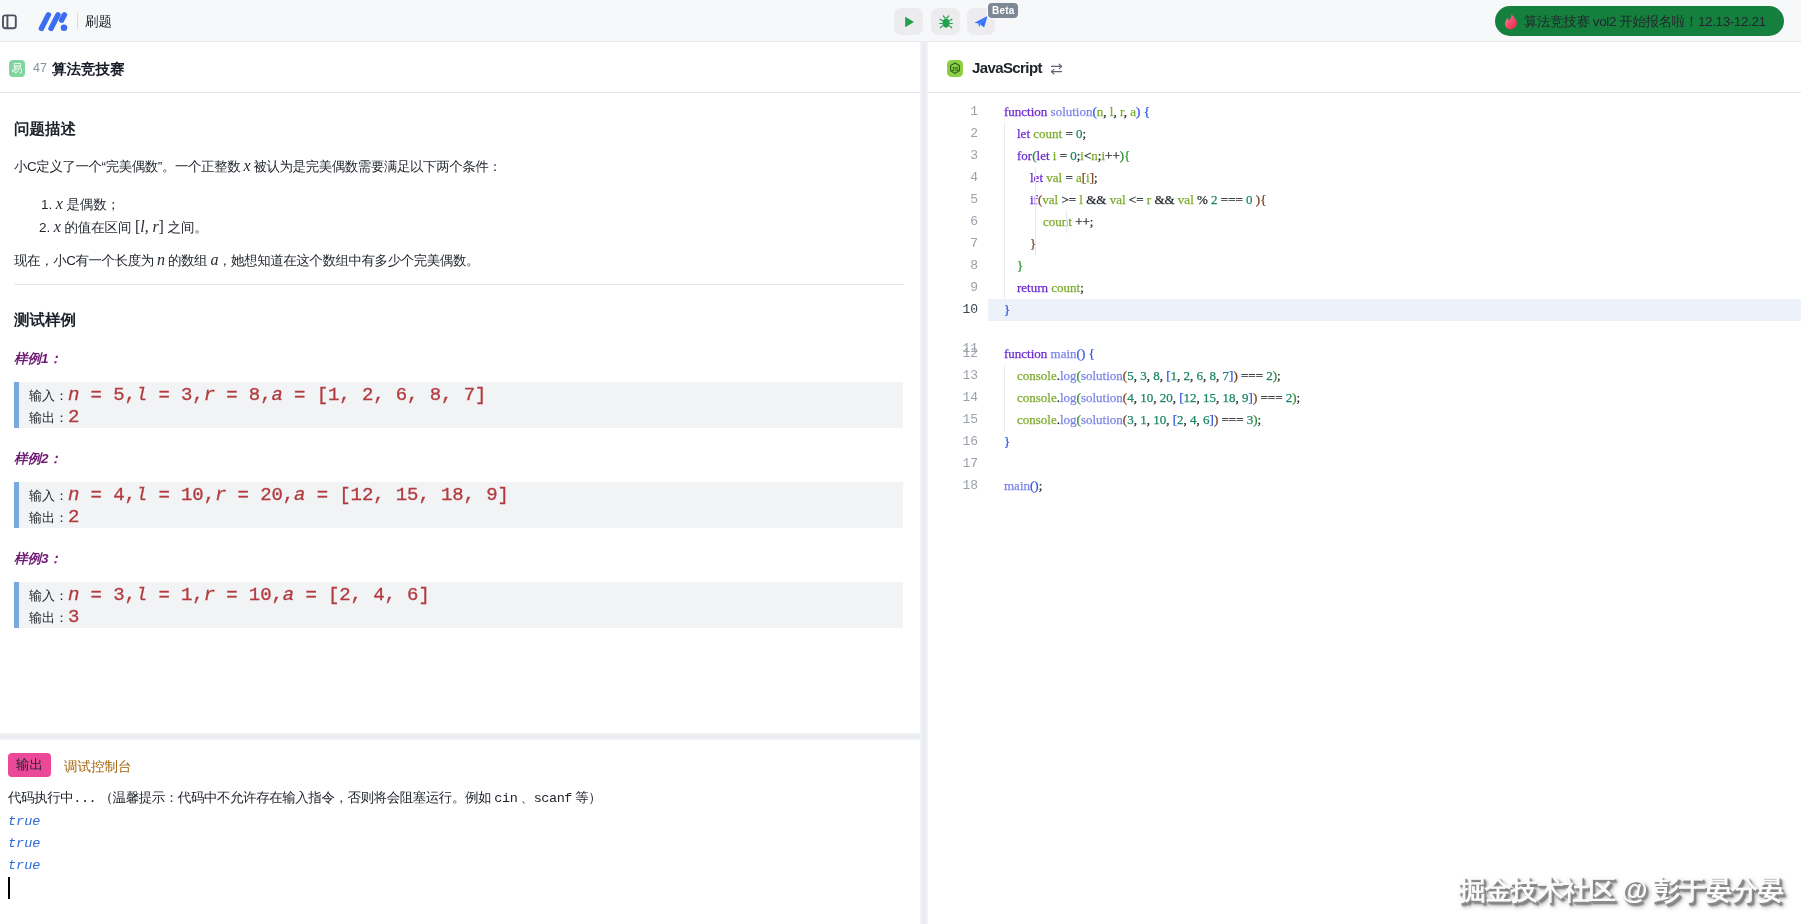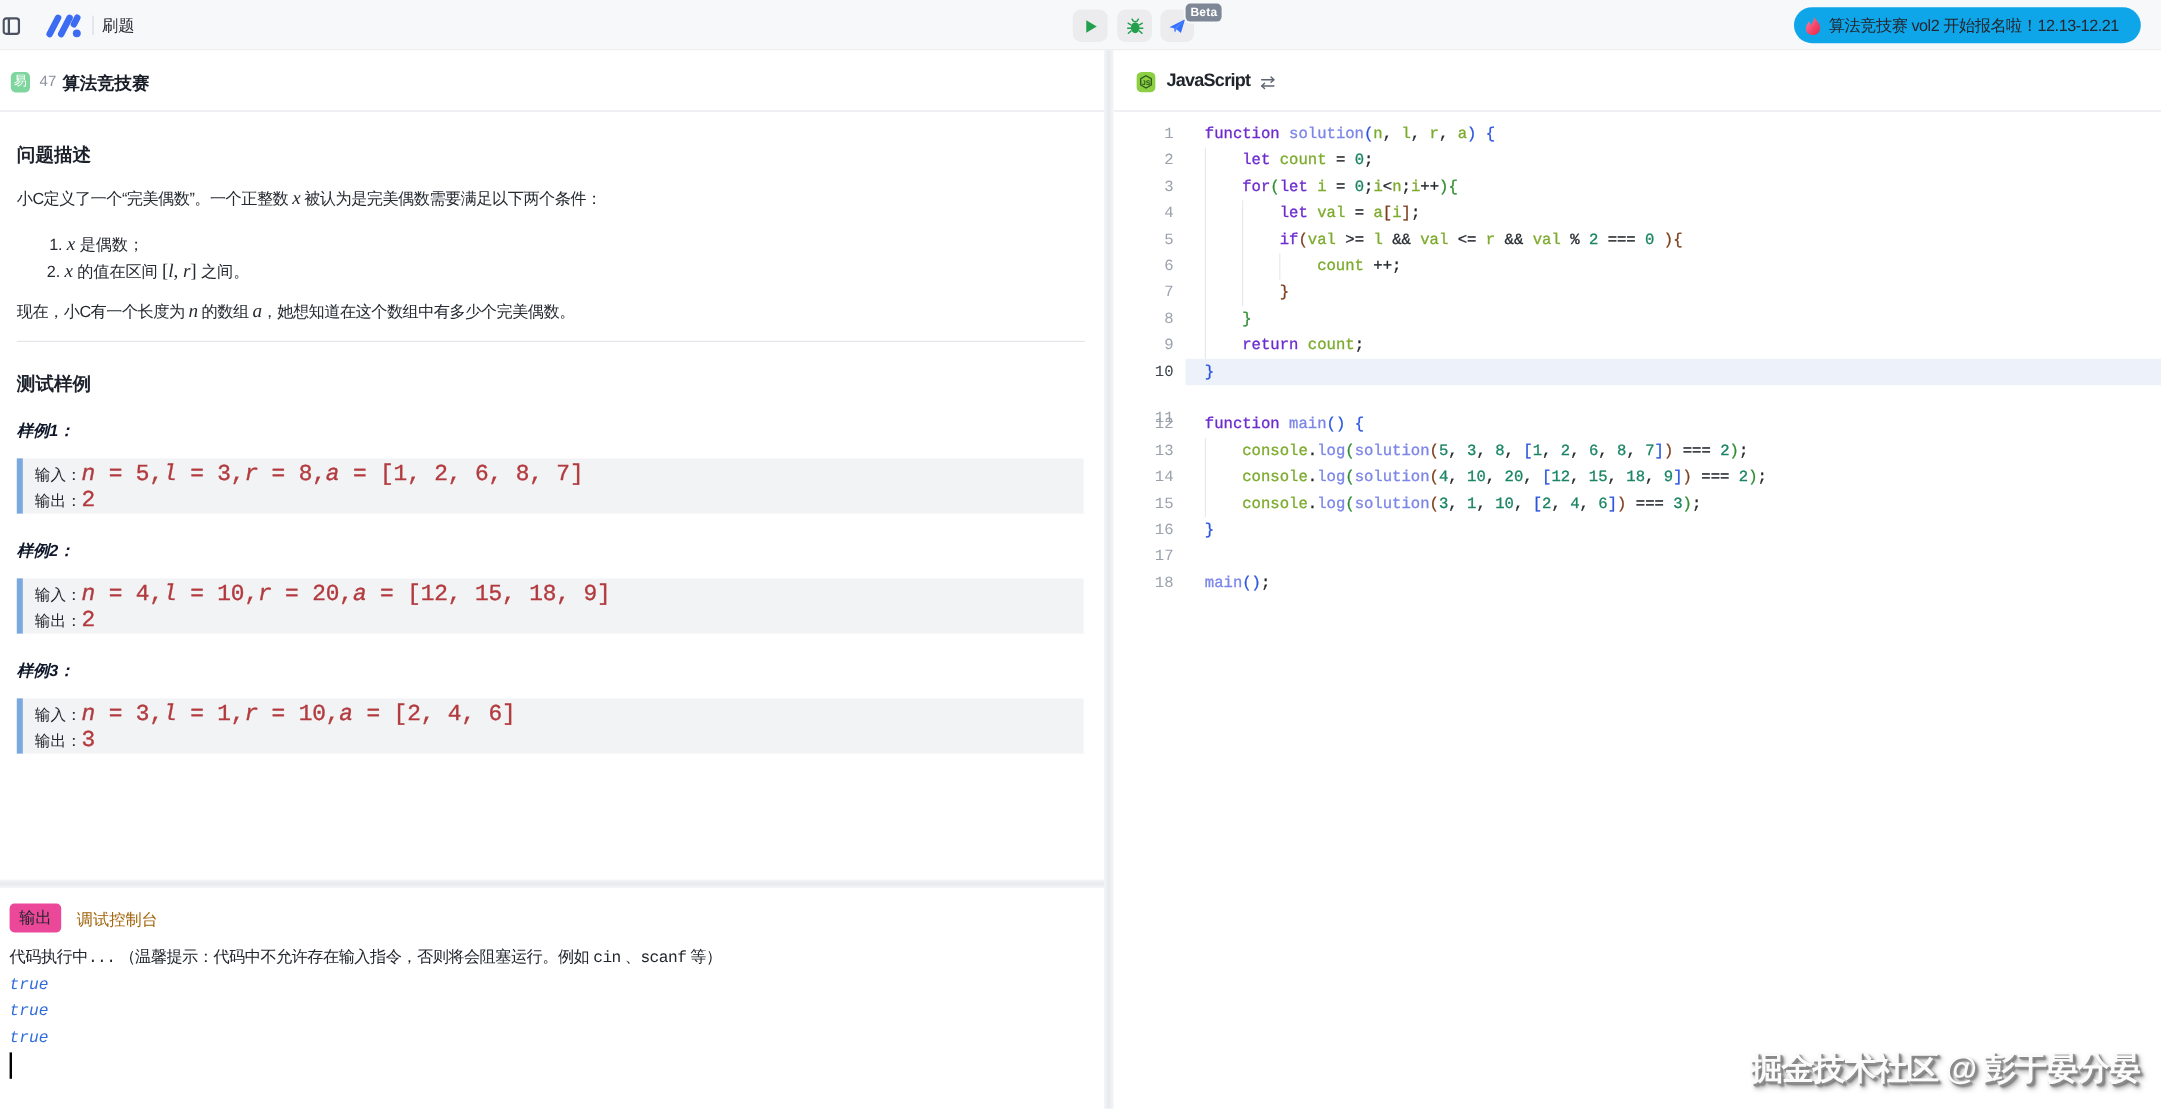--- a/index.html
+++ b/index.html
@@ -9,44 +9,44 @@
 #page { position:relative; width:1801px; height:924px; }
 .mono { font-family:"Liberation Mono", monospace; }
 
 
 #topbar { left:0; top:0; width:1801px; height:42px; background:#f7f8fa; border-bottom:1px solid #e9ebee; }
 .toolbtn { position:absolute; top:8px; width:29px; height:27px; background:#ececee; border-radius:7px; }
 .toolbtn svg { position:absolute; left:50%; top:50%; transform:translate(-50%,-50%); }
 #beta { left:988px; top:3px; height:15px; padding:0 4px; background:#7e8795; border-radius:4px;
   color:#fff; font-size:10px; font-weight:bold; line-height:15px; letter-spacing:.2px;
   box-shadow:0 0 0 1.5px #f7f8fa; z-index:3; }
-#pill { left:1495px; top:6px; width:289px; height:30px; background:#0ea5e9; border-radius:15px; }
+#pill { left:1495px; top:6px; width:289px; height:30px; background:#15803d; border-radius:15px; }
 #pill .txt { position:absolute; left:29px; top:7px; font-size:13.5px; letter-spacing:-0.4px; color:#23262e; white-space:nowrap; }
 
 
 #ltitle { left:0; top:42px; width:920px; height:51px; background:#fff; border-bottom:1px solid #e5e6eb; }
 #rheader { left:928px; top:42px; width:873px; height:51px; background:#fff; border-bottom:1px solid #e5e6eb; }
 #vdivider { left:920px; top:42px; width:8px; height:882px;
   background:linear-gradient(90deg,#f4f5f7,#e7eaee 50%,#f4f5f7); }
 #badge { left:9px; top:60px; width:16px; height:17px; background:#7ed69e; border-radius:4px;
   color:#fff; font-size:11px; text-align:center; line-height:17px; }
 
 
 .h1c { font-size:15.5px; font-weight:bold; color:#1c212b; }
 .body14 { font-size:13.5px; letter-spacing:-0.45px; color:#252a31; }
 .mi { font-family:"Liberation Serif", serif; font-style:italic; font-size:16px; }
 .codered { font-family:"Liberation Mono", monospace; font-size:19px; letter-spacing:-0.1px; color:#b23a3e; -webkit-text-stroke:0.3px #b23a3e; }
 .sampleblock { left:14px; width:889px; height:46px; background:#f2f3f5;
   border-left:5px solid #79a9de; padding:3px 0 0 10px; font-size:13px; color:#23272e; line-height:21.5px; }
-.slabel { font-size:13.5px; font-weight:bold; font-style:italic; color:#0f172a;text-align:center; }
+.slabel { font-size:13.5px; font-weight:bold; font-style:italic; color:#701a75;text-align:center; }
 
 
 .ln { position:absolute; width:50px; text-align:right; font-family:"Liberation Mono", monospace;
   font-size:13px; line-height:22px; color:#9ba2ac; left:928px; }
-.cl { position:absolute; left:1004px; font-family:Liberation Mono, monospace; font-size:13px; -webkit-text-stroke:0.25px currentColor;
+.cl { position:absolute; left:1004px; font-family:Liberation Serif, serif; font-size:13px; -webkit-text-stroke:0.25px currentColor;
   line-height:22px; white-space:pre; color:#24292e; }
 .k { color:#6d2bd0; } .f { color:#7c86e8; } .v { color:#7cab2d; } .n { color:#1b8565; }
 .o { color:#24292e; } .b1 { color:#2b55e0; } .b2 { color:#2f8d32; } .b3 { color:#7c3f1d; }
 .guide { position:absolute; width:1px; background:#e7e9ed; }
 
 
 #hdivider { left:0; top:733px; width:920px; height:7px;
   background:linear-gradient(180deg,#f4f5f7,#e7eaee 50%,#f4f5f7); }
 #outtab { left:8px; top:753px; height:24px; padding:0 8px; background:#ec4899; border-radius:4px;
   font-size:13.5px; font-weight:normal; color:#21252c; line-height:24px; }

